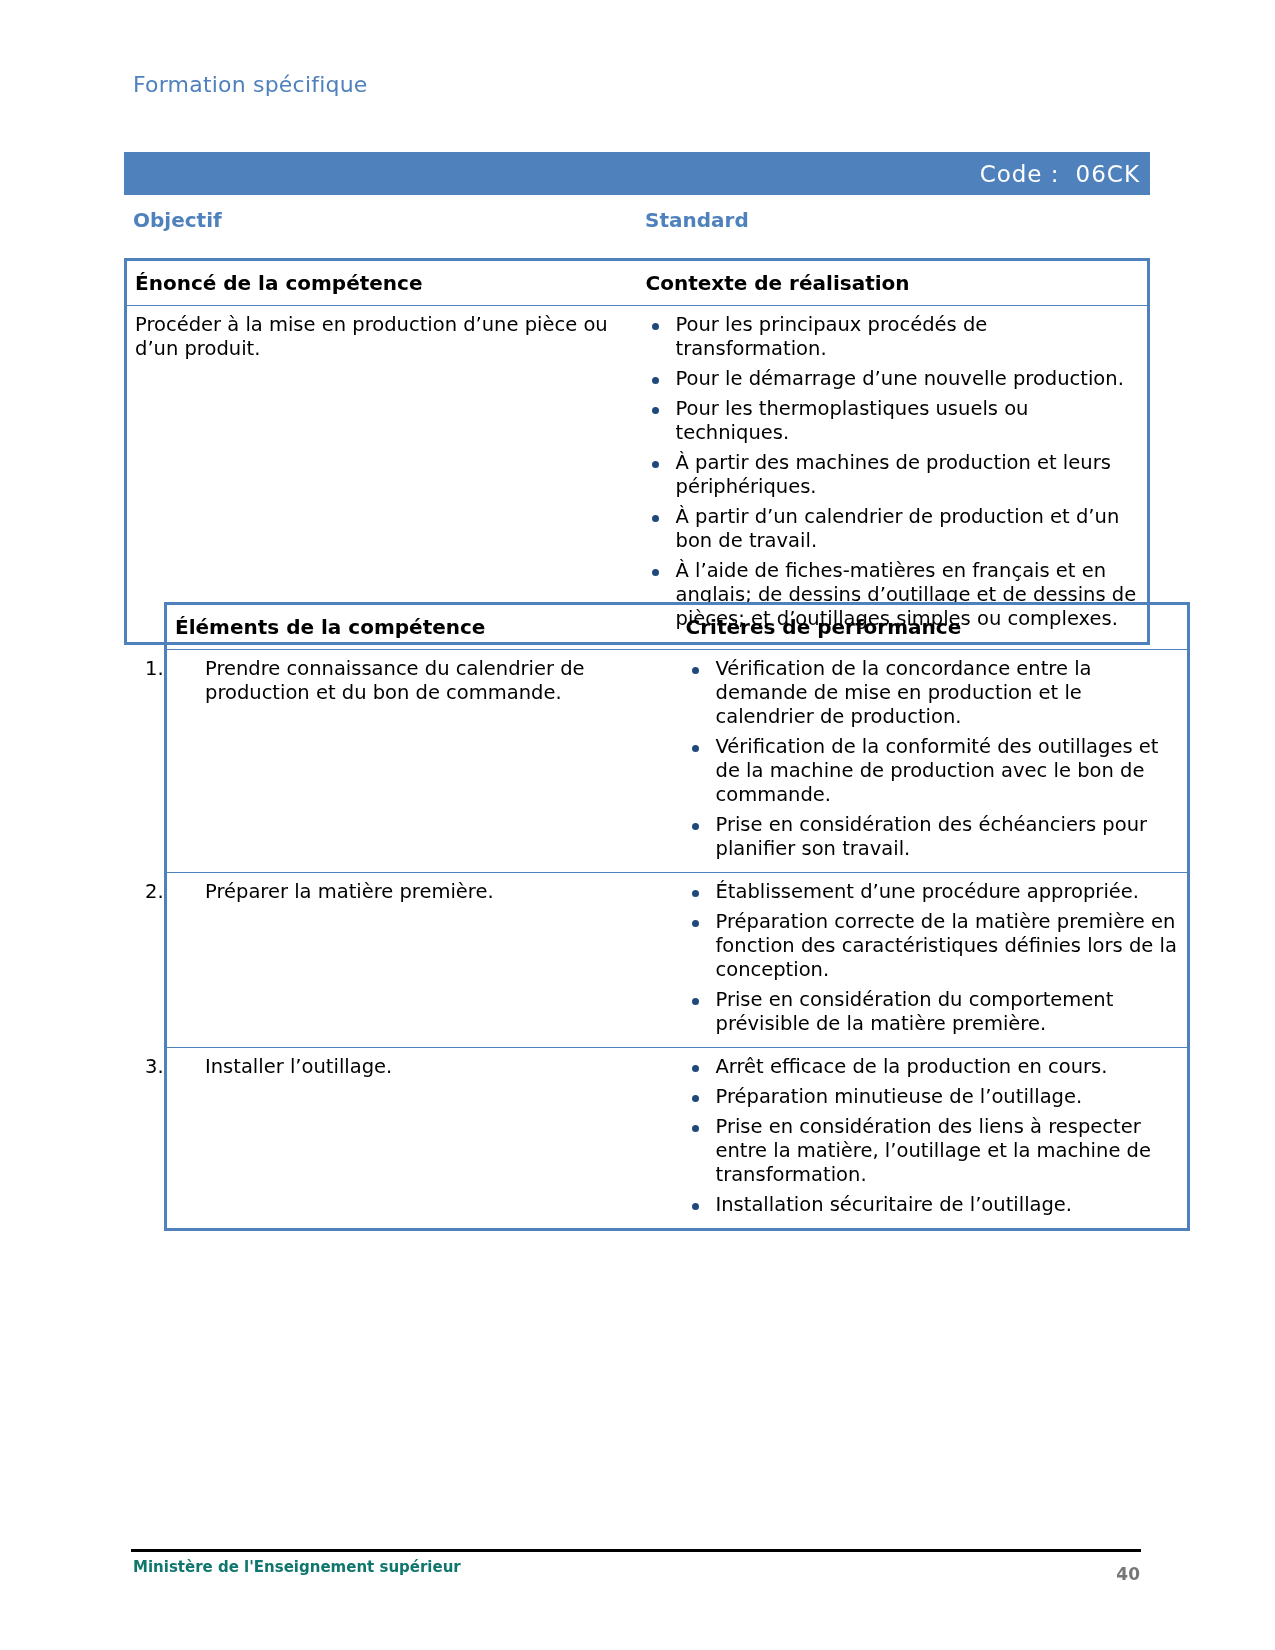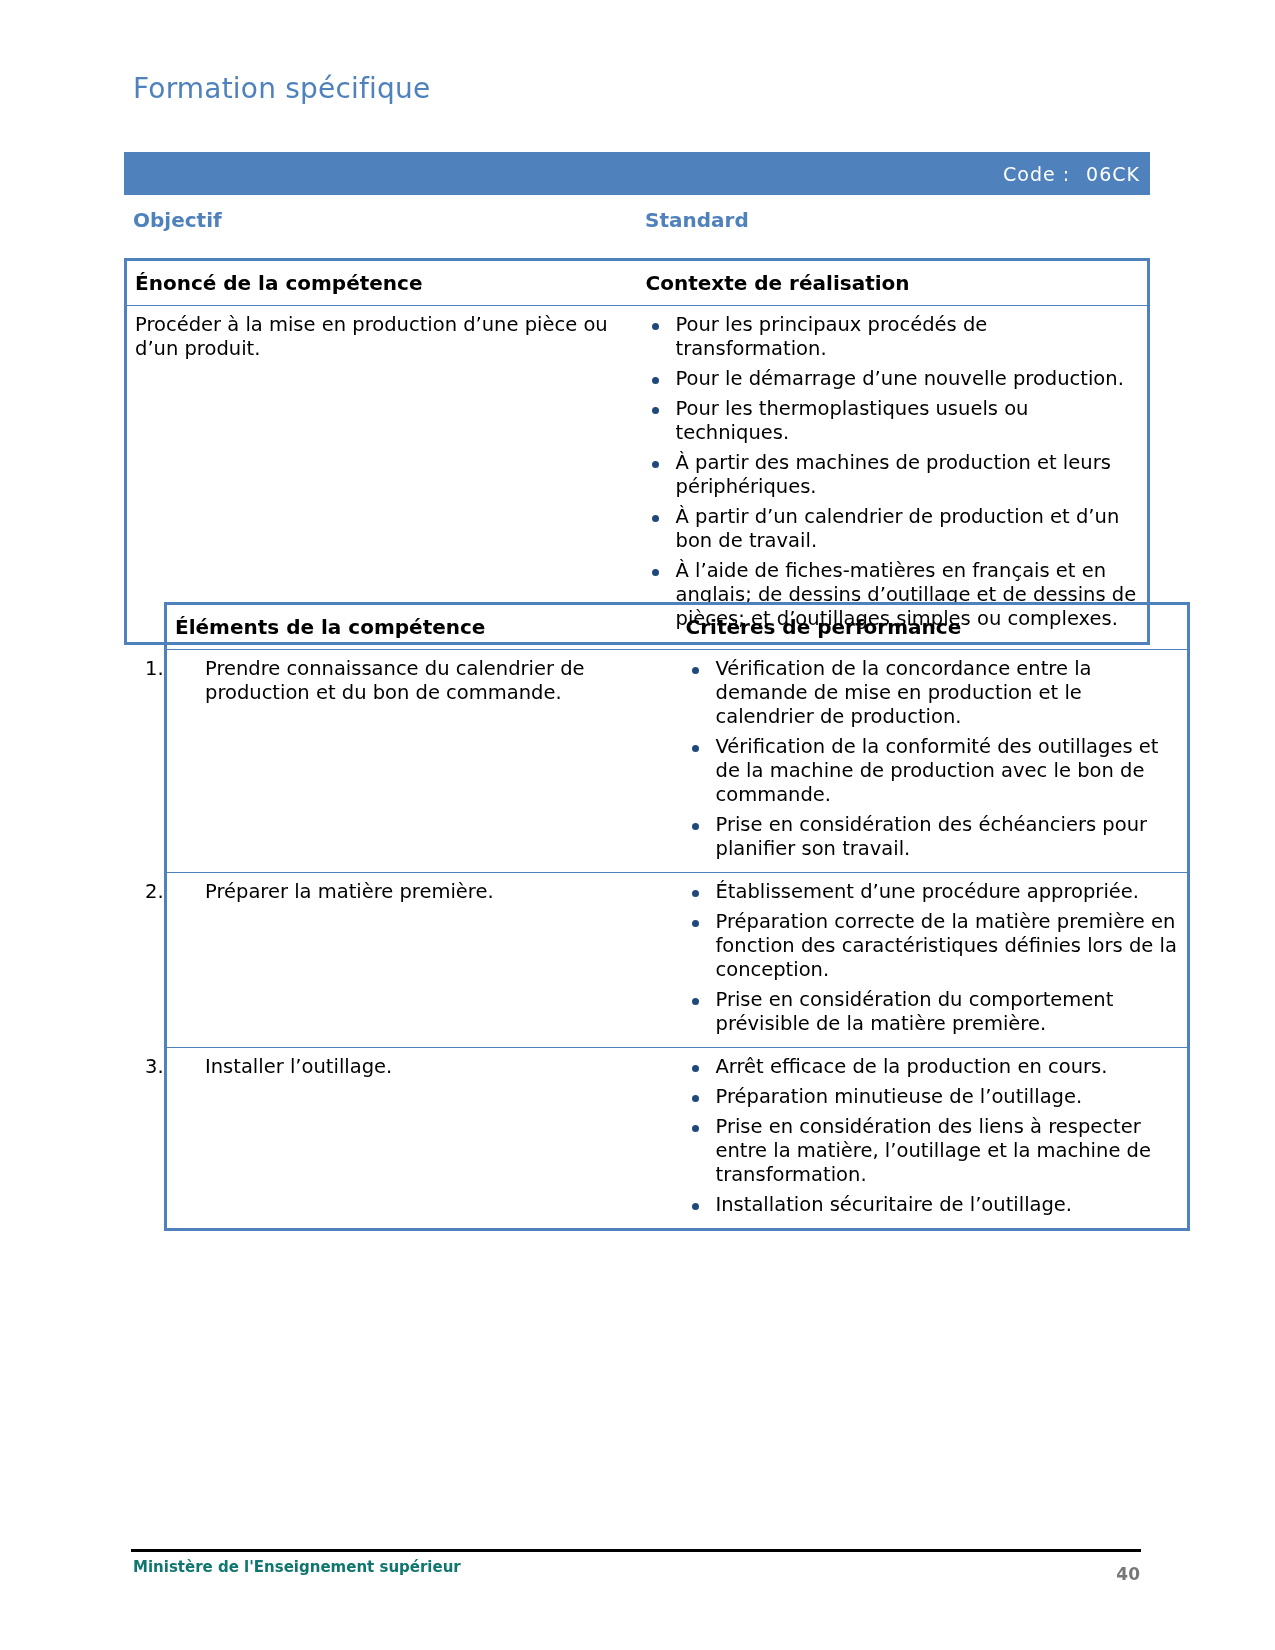--- a/index.html
+++ b/index.html
@@ -1,21 +1,21 @@
 <!DOCTYPE html>
 <html><head>
 <meta charset="utf-8">
 <style>
   html, body { margin: 0; padding: 0; background: #ffffff; }
   body { width: 1275px; height: 1650px; position: relative; overflow: hidden;
          font-family: "DejaVu Sans", sans-serif; color: #000; }
-  .section-title { position: absolute; left: 133px; top: 72px; font-size: 28px;
+  .section-title { position: absolute; left: 133px; top: 72px; font-size: 22px;
          color: #4f81bd; font-weight: normal; letter-spacing: 0.2px; }
   .code-bar { position: absolute; left: 124px; top: 152px; width: 1026px; height: 43px;
-         background: #4f81bd; color: #fff; font-size: 19px; box-sizing: border-box;
+         background: #4f81bd; color: #fff; font-size: 23px; box-sizing: border-box;
          display: flex; align-items: center; justify-content: flex-end; padding-right: 10px;
          letter-spacing: 1px; }
   .code-bar .code-val { margin-left: 16px; }
   .col-heads { position: absolute; left: 133px; top: 208px; width: 1015px; height: 36px; }
   .col-heads span { position: absolute; top: 0; font-size: 20px; font-weight: bold;
          color: #4f81bd; }
   .col-heads .h-obj { left: 0; }
   .col-heads .h-std { left: 512px; }
   table.comp { position: absolute; left: 124px; width: 1026px; border-collapse: collapse;
          border: 3px solid #4f81bd; table-layout: fixed; }

